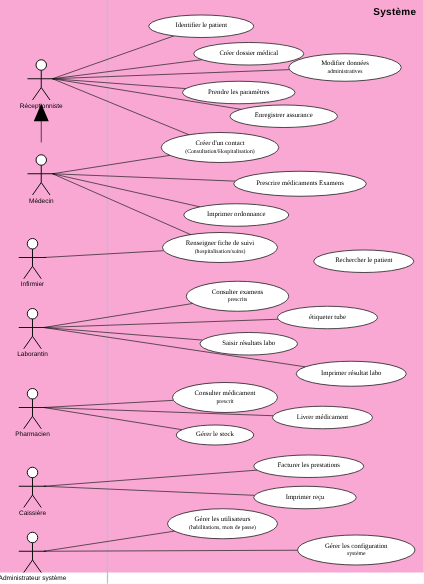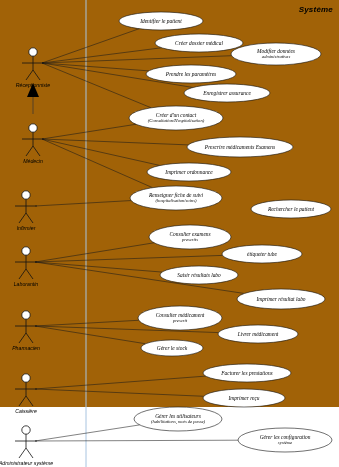--- a/index.html
+++ b/index.html
@@ -1,21 +1,21 @@
 <!DOCTYPE html>
 <html><head>
 <meta charset="utf-8">
 <style>
   html,body{margin:0;padding:0;background:#ffffff;}
   body{
     width:339px;height:467px;
     font-family:"Liberation Serif",serif;
     overflow:hidden;
   }
-  #diagram{position:relative;width:339px;height:407px;background:#a16207;font-style:italic;}
+  #diagram{position:relative;width:339px;height:458px;background:#f9a8d4;}
   svg.layer{position:absolute;left:0;top:0;width:339px;height:467px;}
   .title{
     position:absolute;
     font-family:"Liberation Sans",sans-serif;
     font-weight:bold;
     font-size:8px;
     color:#000;
     letter-spacing:0.2px;
     white-space:nowrap;
   }

